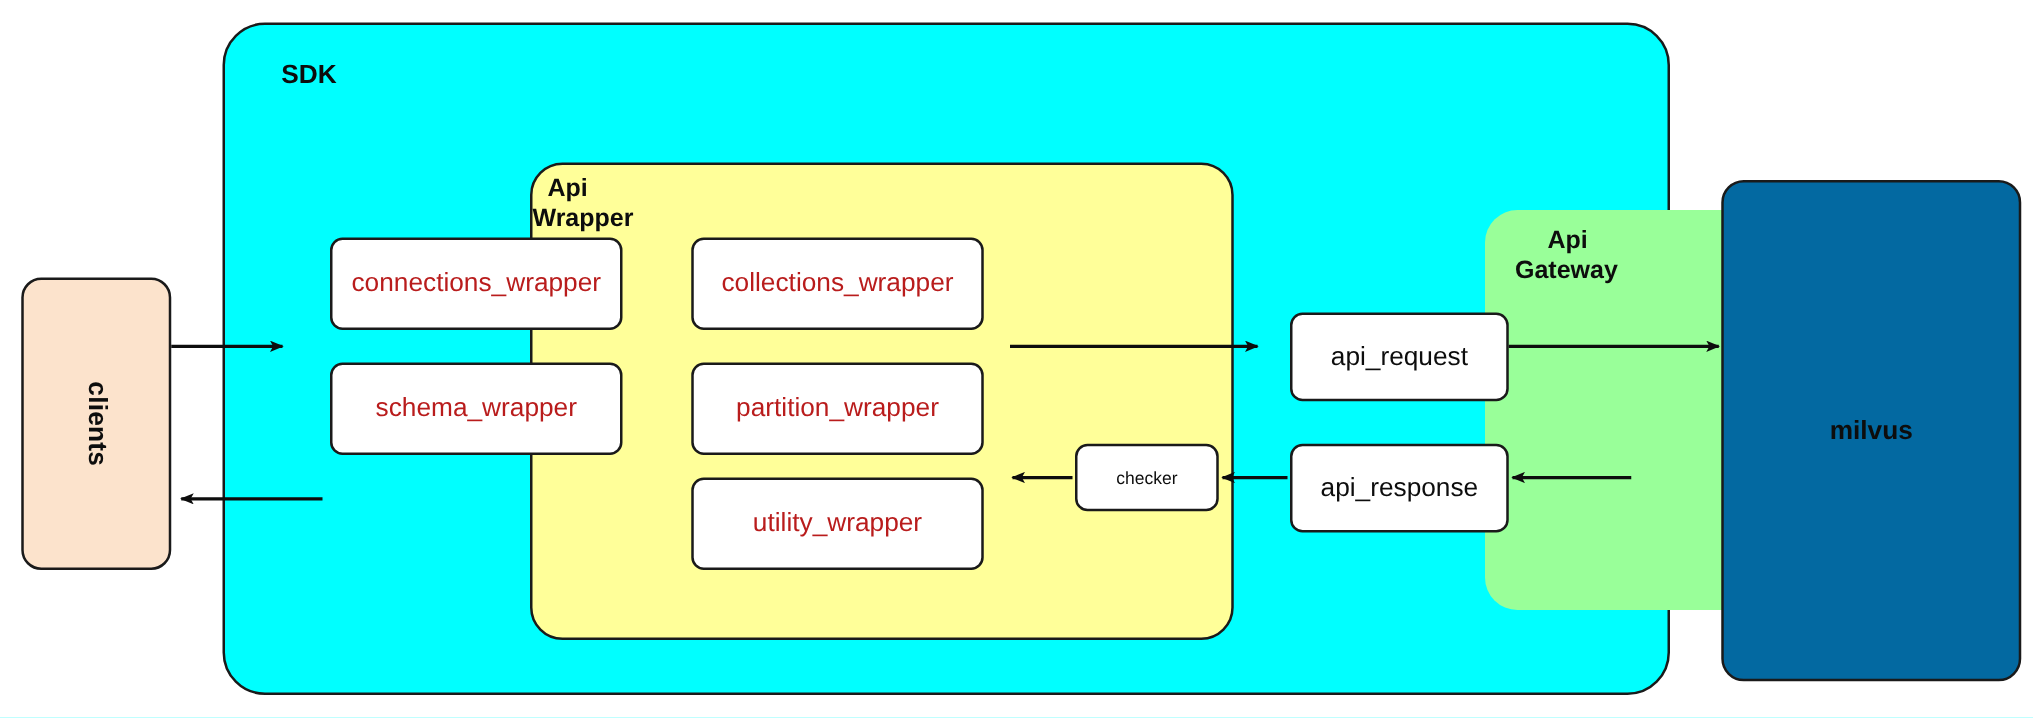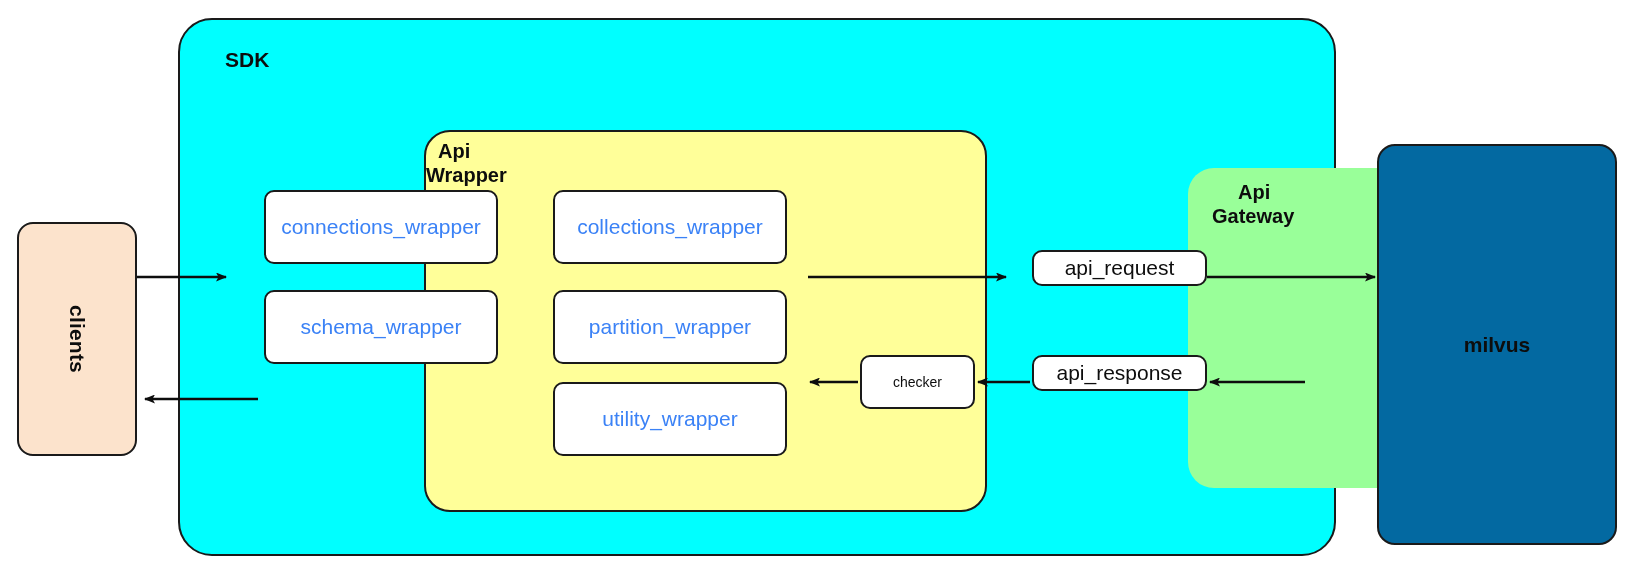--- a/index.html
+++ b/index.html
@@ -76,21 +76,21 @@
     width: 130px;
   }
   #apiwrapper-title .l2 { display: block; margin-left: -12px; }
   
   .wrapper-box {
     background: #ffffff;
     border-radius: 10px;
     width: 234px;
     height: 74px;
     font-size: 21px;
-    color: #3b82f6;
+    color: #b91c1c;
   }
   .wrapper-box.col-a { left: 264px; }
   .wrapper-box.col-b { left: 553px; }
   .wrapper-box.row-1 { top: 190px; }
   .wrapper-box.row-2 { top: 270px; margin-top: 20px; }
   .wrapper-box.row-3 { top: 382px; }
   
   #apigateway-container {
     left: 1008px; top: 148px;
     width: 229px; height: 320px;
@@ -108,21 +108,21 @@
     line-height: 1.2;
     width: 150px;
   }
   #apigateway-title .l1 { display: block; margin-left: 26px; }
   #apigateway-title .l2 { display: block; }
   .gw-box {
     background: #ffffff;
     border-radius: 10px;
     left: 1032px;
     width: 175px;
-    height: 36px;
+    height: 71px;
     font-size: 21px;
     color: #0d0d0d;
   }
   #api-request-box { top: 250px; }
   #api-response-box { top: 355px; }
   
   #checker-box {
     left: 860px; top: 355px;
     width: 115px; height: 54px;
     background: #ffffff;

